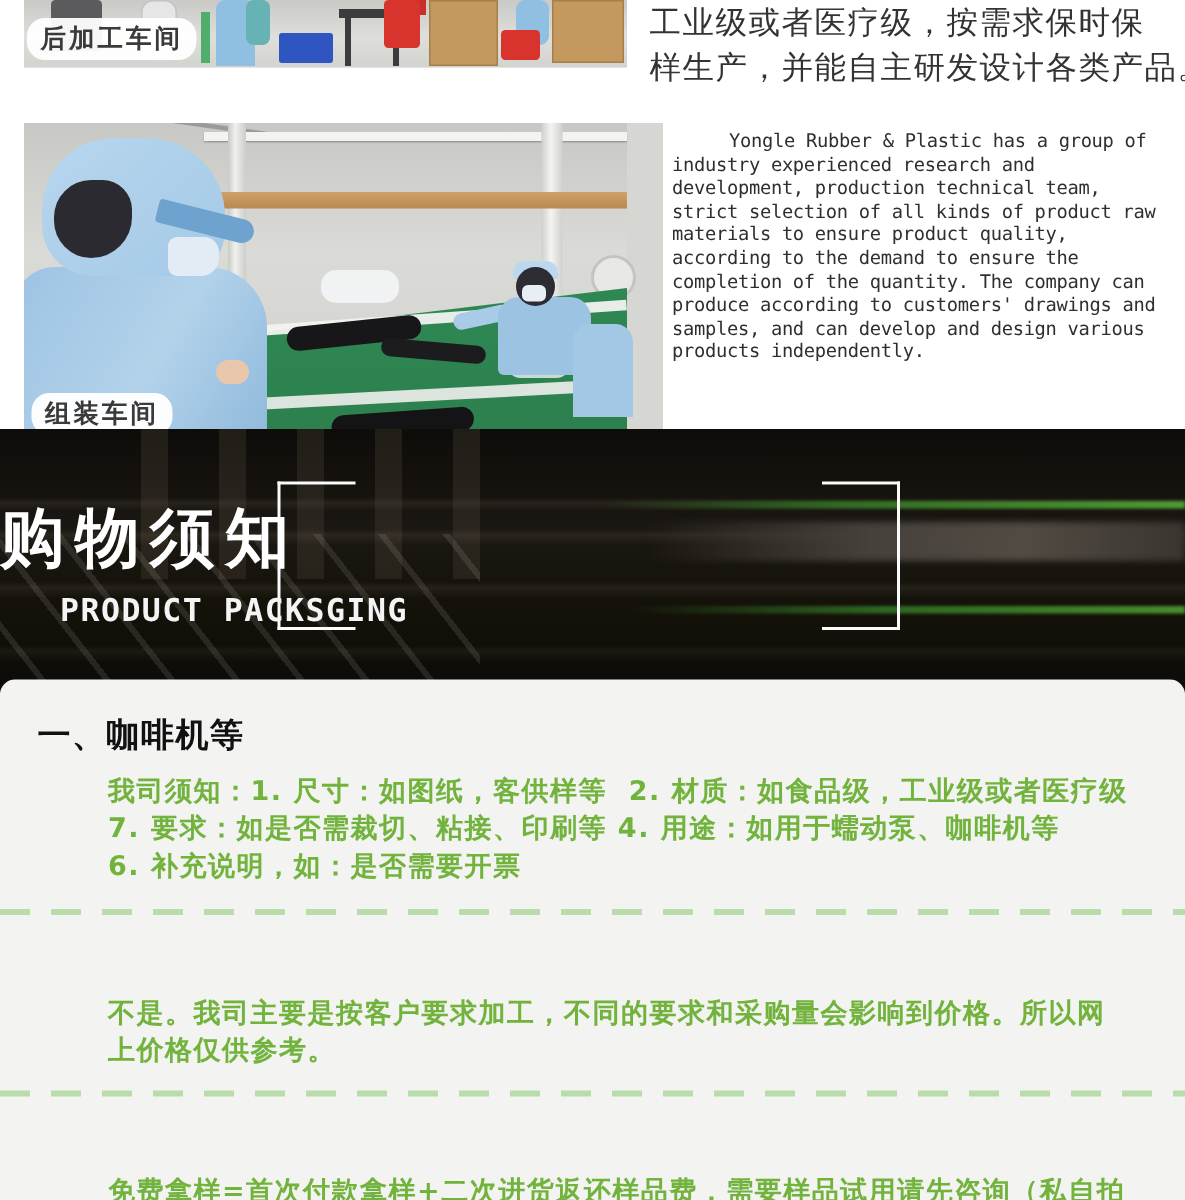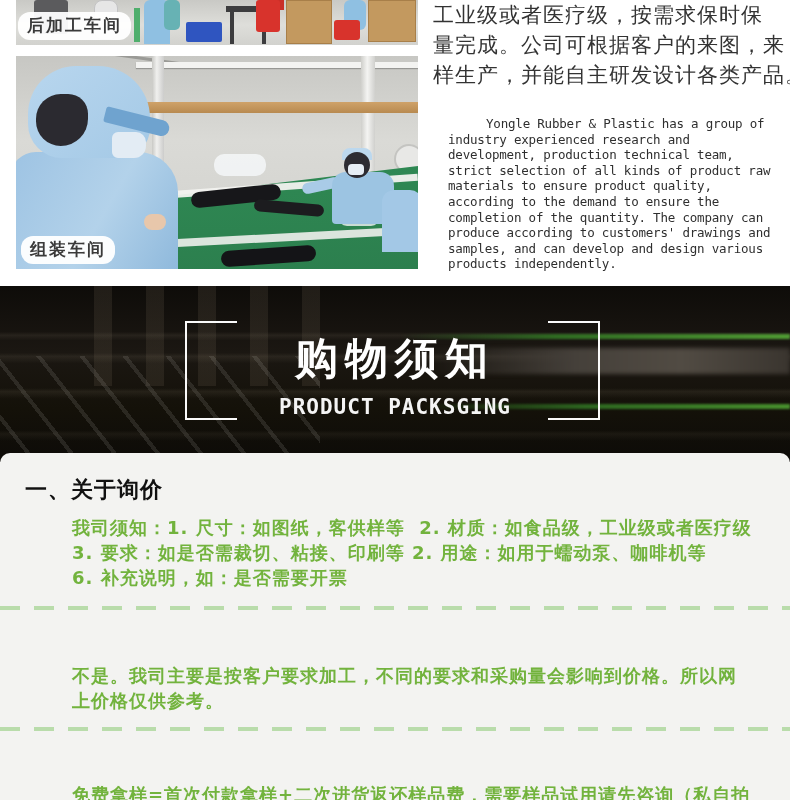--- a/index.html
+++ b/index.html
@@ -4,21 +4,21 @@
 <style>
   html,body{margin:0;padding:0;background:#fff;}
   .page{position:relative;width:790px;height:800px;overflow:hidden;background:#fff;
         font-family:"DejaVu Sans","Liberation Sans",sans-serif;}
 
   
   .top{position:absolute;left:0;top:0;width:790px;height:286px;background:#fff;}
 
   .photo{position:absolute;left:16px;overflow:hidden;background:#d6d6d2;}
   .photo1{top:0;width:402px;height:45px;}
-  .photo2{top:56px;width:402px;height:213px;}
+  .photo2{top:82px;width:402px;height:213px;padding-left:24px;}
   .photo .abs{position:absolute;}
 
   .photo-label{position:absolute;background:rgba(255,255,255,.95);color:#3a3a3a;
                font-weight:700;font-size:17px;letter-spacing:2px;padding:2px 9px 3px;border-radius:12px;}
 
   .right-col{position:absolute;left:433px;top:0;width:352px;}
   .cn-para{margin:0;color:#333;font-size:21px;line-height:30px;letter-spacing:1px;}
   .cn-para span{display:block;white-space:nowrap;}
   .en-para{margin:26px 0 0 15px;width:334px;color:#2f2f2f;
            font-family:"DejaVu Sans Mono","Liberation Mono",monospace;
@@ -86,24 +86,24 @@
   .bn-green1{left:400px;top:48px;width:390px;height:5px;background:linear-gradient(90deg,transparent,#2f6b22 40%,#4f9a33);filter:blur(1px);}
   .bn-green2{left:420px;top:118px;width:370px;height:5px;background:linear-gradient(90deg,transparent,#2d6620 45%,#478e2d);filter:blur(1px);}
   .bn-blur{left:430px;top:62px;width:360px;height:26px;background:linear-gradient(90deg,transparent,#45403a 40%,#514b43 70%,#3a352f);filter:blur(2px);}
   .bn-diag{left:-20px;top:70px;width:340px;height:120px;opacity:.5;
       background:repeating-linear-gradient(52deg,transparent 0 16px,rgba(190,188,182,.28) 16px 20px,transparent 20px 34px);}
   .bn-win{left:60px;top:0;width:260px;height:100px;opacity:.5;
       background:repeating-linear-gradient(90deg,transparent 0 34px,rgba(90,80,66,.5) 34px 52px);}
   .bracket{position:absolute;top:35px;width:50px;height:95px;border:2px solid #fafafa;}
   .bracket-left{left:185px;border-right:none;}
   .bracket-right{left:548px;border-left:none;}
-  .banner-text{position:absolute;left:0;top:0;width:790px;text-align:center;}
+  .banner-text{position:absolute;left:0;top:0;width:790px;}
   .banner-title{margin-top:44px;color:#fff;font-size:43px;font-weight:600;letter-spacing:7px;}
   .banner-subtitle{margin-top:7px;color:#f4f4f4;font-size:21px;font-weight:700;letter-spacing:1px;
-                   font-family:"DejaVu Sans Mono","Liberation Mono",monospace;}
+                   font-family:"DejaVu Sans Mono","Liberation Mono",monospace;padding-left:40px;}
 
   
   .notice{position:absolute;left:0;top:453px;width:790px;height:347px;
           background:#f3f3f1;border-radius:10px 10px 0 0;}
   .faq-h{position:absolute;left:25px;margin:0;color:#111;font-size:22px;font-weight:700;letter-spacing:1px;white-space:nowrap;}
   .faq-b{position:absolute;left:72px;color:#72b33d;font-size:18px;font-weight:700;letter-spacing:1px;line-height:25px;}
   .faq-b span{display:block;white-space:pre;}
   .divider{position:absolute;left:0;width:790px;height:4px;
            background:repeating-linear-gradient(90deg,#b9dcab 0 20px,transparent 20px 34px);}
   .h1{top:22px}.b1{top:62px}.d1{top:153px}
@@ -164,21 +164,20 @@
       <div class="abs p2-w1-hair"></div>
       <div class="abs p2-w1-brim"></div>
       <div class="abs p2-w1-mask"></div>
       <div class="abs p2-w1-hand"></div>
       <span class="photo-label" style="left:5px;bottom:5px;">组装车间</span>
     </div>
 
     <div class="right-col">
       <p class="cn-para">
         <span>工业级或者医疗级，按需求保时保</span>
-        <span>量完成。公司可根据客户的来图，来</span>
         <span>样生产，并能自主研发设计各类产品。</span>
       </p>
       <p class="en-para">Yongle Rubber &amp; Plastic has a group of industry experienced research and development, production technical team, strict selection of all kinds of product raw materials to ensure product quality, according to the demand to ensure the completion of the quantity. The company can produce according to customers' drawings and samples, and can develop and design various products independently.</p>
     </div>
   </section>
 
   <section class="banner">
     <div class="abs bn-win"></div>
     <div class="abs bn-streaks"></div>
     <div class="abs bn-blur"></div>
@@ -188,24 +187,24 @@
     <div class="bracket bracket-left"></div>
     <div class="bracket bracket-right"></div>
     <div class="banner-text">
       <div class="banner-title">购物须知</div>
       <div class="banner-subtitle">PRODUCT PACKSGING</div>
     </div>
   </section>
 
   <section class="notice">
 
-    <h2 class="faq-h h1">一、关于询价</h2>
+    <h2 class="faq-h h1">一、咖啡机等</h2>
     <div class="faq-b b1">
       <span>我司须知：1. 尺寸：如图纸，客供样等  2. 材质：如食品级，工业级或者医疗级</span>
-      <span>3. 要求：如是否需裁切、粘接、印刷等 2. 用途：如用于蠕动泵、咖啡机等</span>
+      <span>7. 要求：如是否需裁切、粘接、印刷等 4. 用途：如用于蠕动泵、咖啡机等</span>
       <span>6. 补充说明，如：是否需要开票</span>
     </div>
 
     <div class="divider d1"></div>
 
     <div class="faq-b b2">
       <span>不是。我司主要是按客户要求加工，不同的要求和采购量会影响到价格。所以网</span>
       <span>上价格仅供参考。</span>
     </div>
 

